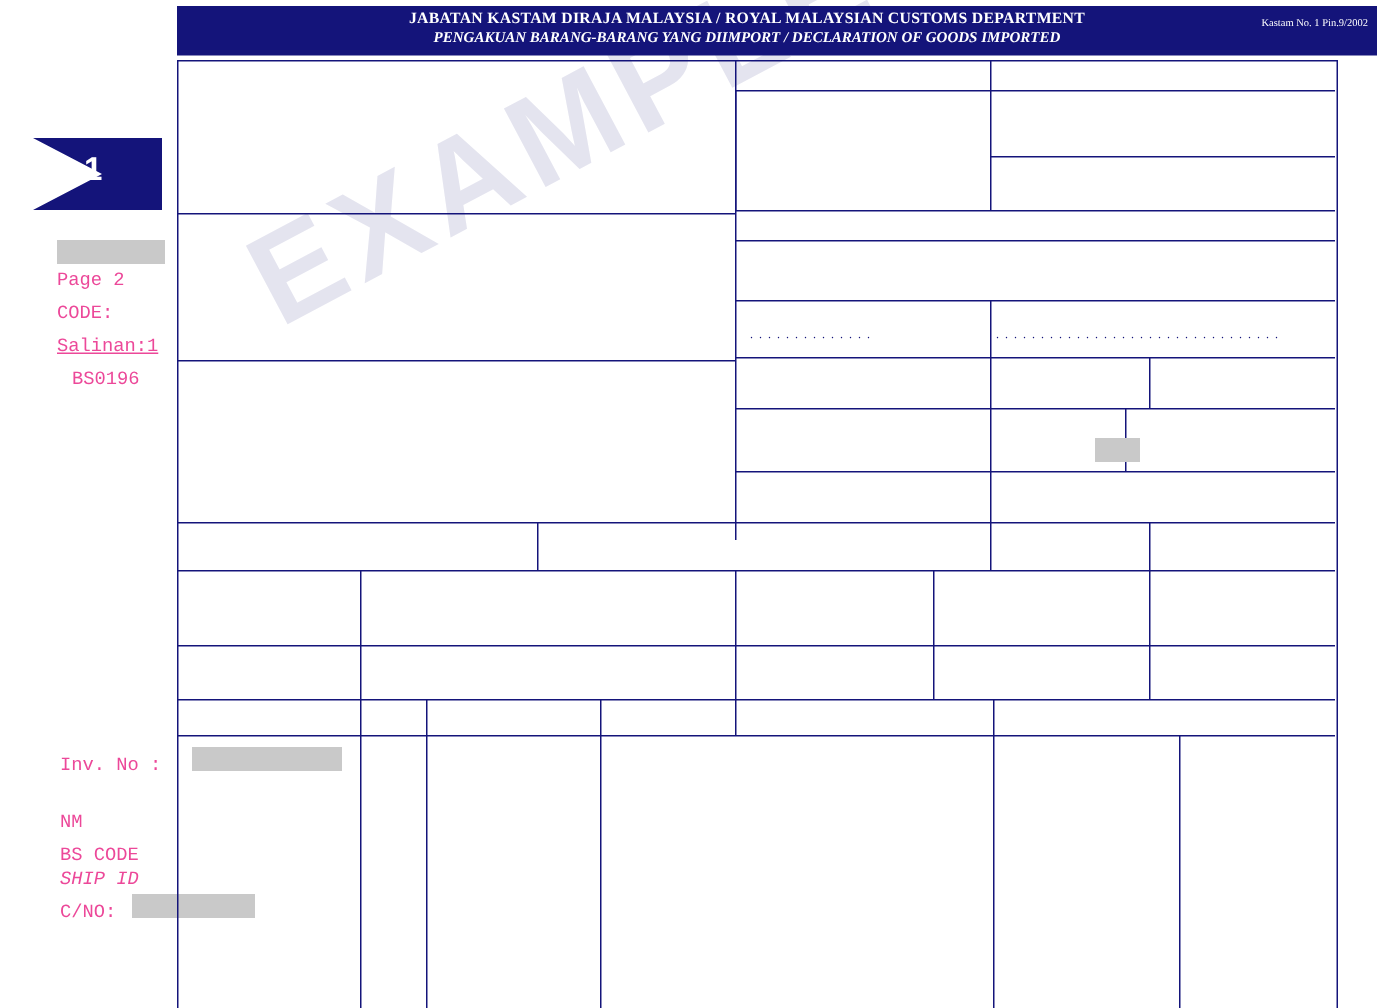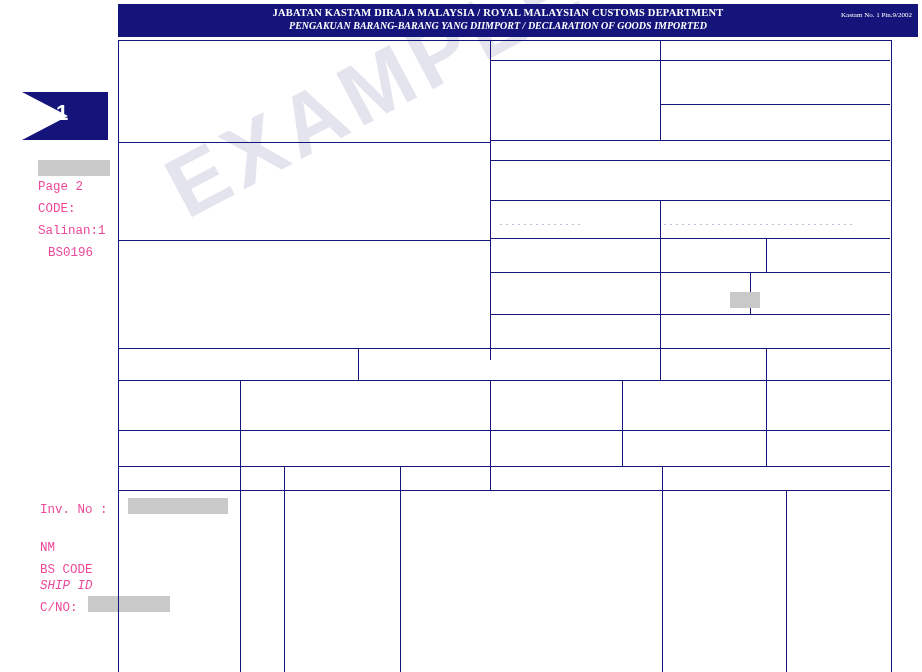--- a/index.html
+++ b/index.html
@@ -74,21 +74,21 @@
     <div class="r1">Kastam No. 1 Pin.9/2002</div>
     <div class="r2">Customs No.1 Rev.9/2002</div>
   </div>
 
   <div class="tri2"></div>
   <div class="trinum">1</div>
 
   <div class="redact" style="left:38px;top:160px;width:72px;height:16px;"></div>
   <div class="lefttxt" style="left:38px;top:180px;">Page 2</div>
   <div class="lefttxt" style="left:38px;top:202px;text-align:right;">CODE:</div>
-  <div class="lefttxt" style="left:38px;top:224px;">Salinan:1</div>
+  <div class="lefttxt" style="left:38px;top:224px;text-decoration:underline;">Salinan:1</div>
   <div class="lefttxt" style="left:48px;top:246px;">BS0196</div>
 
   <div class="lefttxt" style="left:40px;top:503px;">Inv. No :</div>
   <div class="redact" style="left:128px;top:498px;width:100px;height:16px;"></div>
 
   <div class="lefttxt" style="left:40px;top:541px;">NM</div>
   <div class="lefttxt" style="left:40px;top:563px;">BS CODE</div>
   <div class="lefttxt" style="left:40px;top:579px;font-style:italic;">SHIP ID</div>
   <div class="lefttxt" style="left:40px;top:601px;">C/NO:</div>
   <div class="redact" style="left:88px;top:596px;width:82px;height:16px;"></div>

